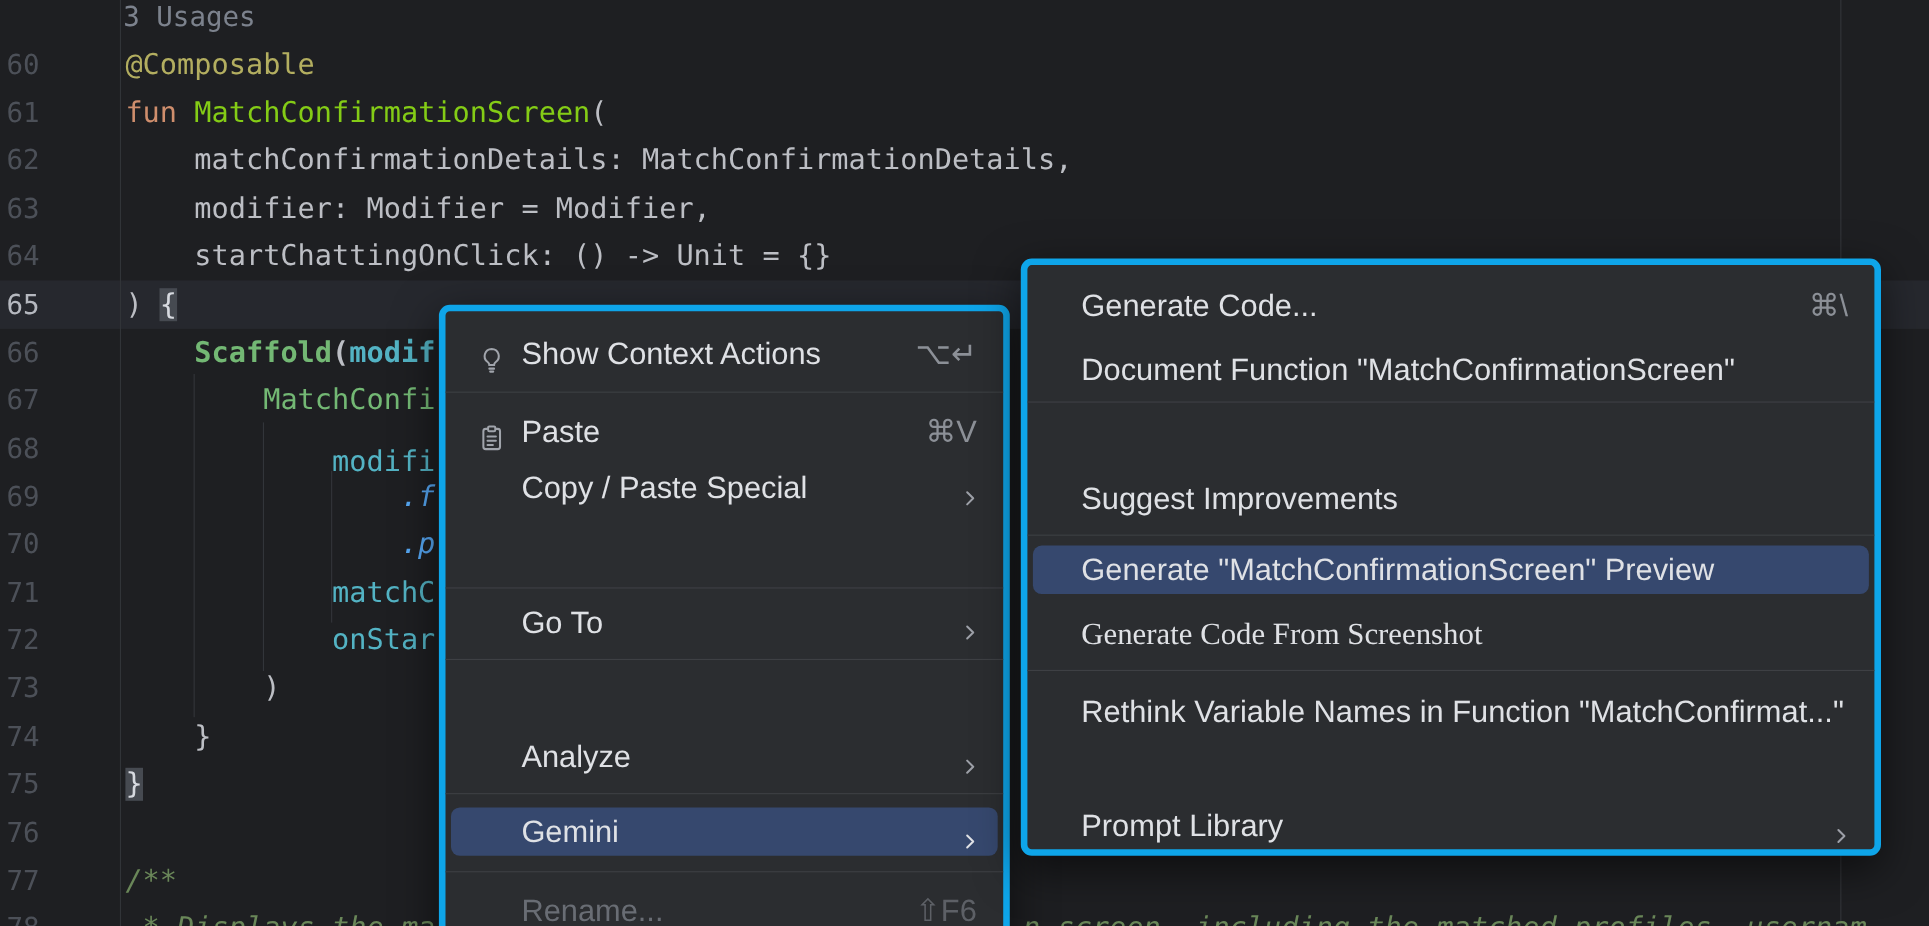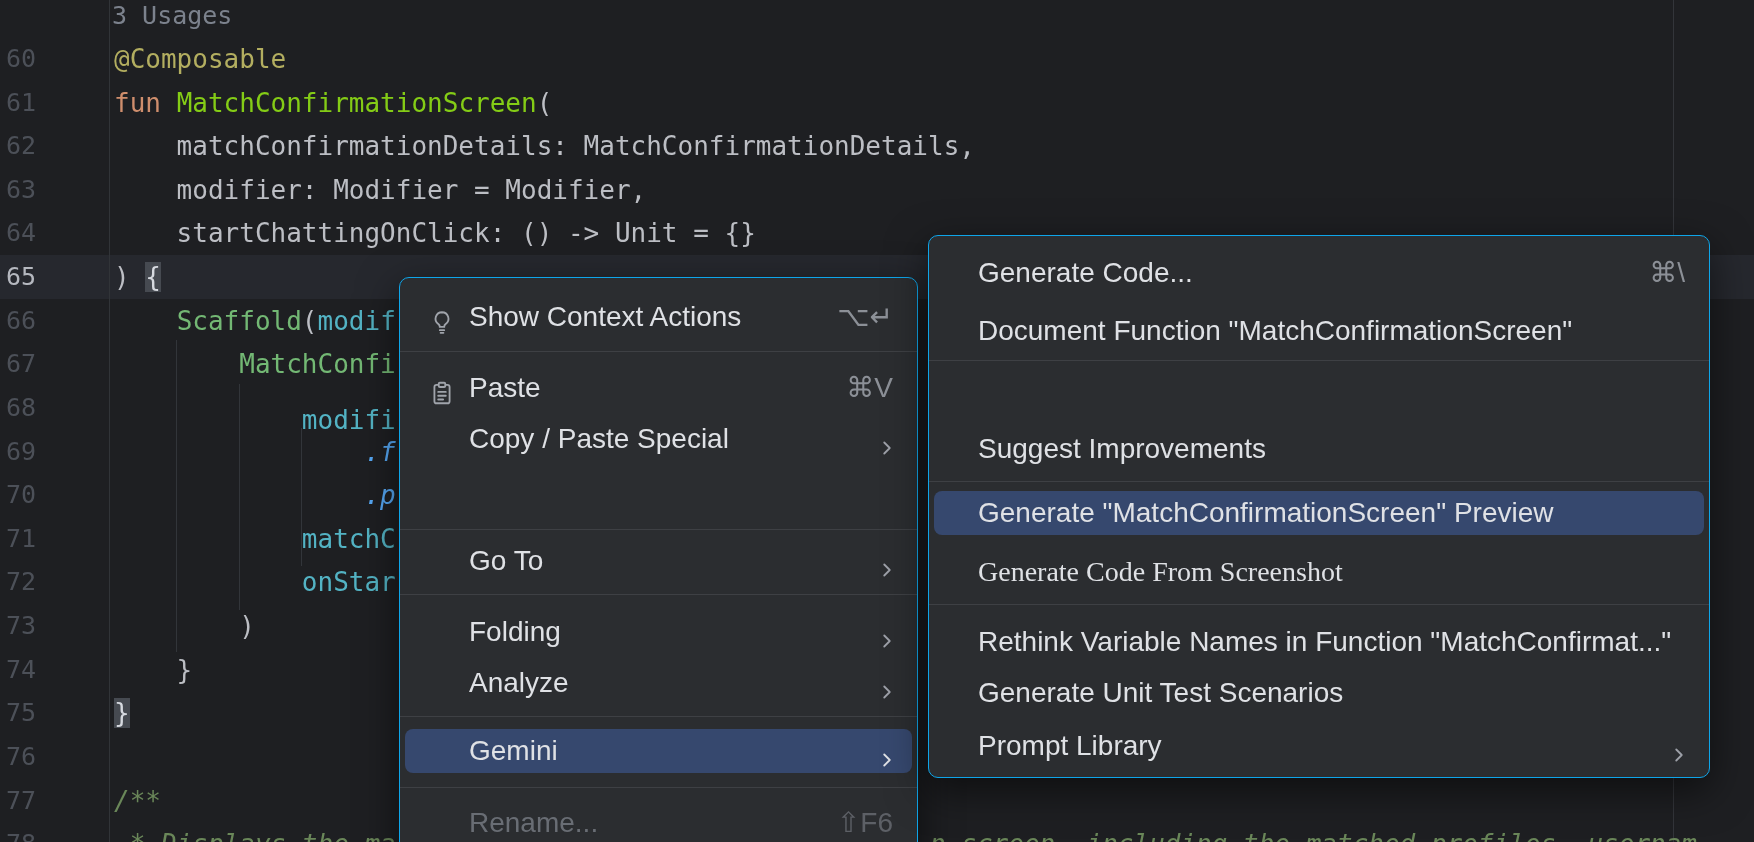--- a/index.html
+++ b/index.html
@@ -36,21 +36,21 @@
   .tok-ext{color:#56a8f5;font-style:italic}
   .tok-cmt{color:#6a8759;font-style:italic}
   .tok-brhl{background:#464a51;color:#d7dae0}
   .line78-right{
     position:absolute;left:930px;top:822px;height:44px;line-height:44px;
     font-family:"DejaVu Sans Mono",monospace;font-size:26px;white-space:pre;
     color:#6a8759;font-style:italic;
   }
   
   .menu{
-    position:absolute;background:#2b2d30;border:1px solid #0ea5e9;border-radius:10px;
+    position:absolute;background:#2b2d30;border:6px solid #0ea5e9;border-radius:10px;
     box-shadow:0 12px 40px rgba(0,0,0,.55);box-sizing:border-box;
   }
   .menu-item{
     position:absolute;left:5px;right:5px;height:44px;border-radius:8px;
     color:#dfe1e5;font-size:28px;line-height:44px;
   }
   .menu-item.selected{background:#36486e;}
   .menu-item.disabled .mi-label{color:#696d74;}
   .menu-item.disabled .mi-shortcut{color:#5d6066;}
   .mi-label{position:absolute;left:64px;white-space:nowrap;}
@@ -78,21 +78,21 @@
       <div class="code-line" style="top: 81px;"><span class="tok-kw">fun </span><span class="tok-fn">MatchConfirmationScreen</span><span class="tok-pl">(</span></div>
       <div class="gutter-num" style="top: 124px;">62</div>
       <div class="code-line" style="top: 124px;"><span class="tok-pl">    matchConfirmationDetails: MatchConfirmationDetails,</span></div>
       <div class="gutter-num" style="top: 168px;">63</div>
       <div class="code-line" style="top: 168px;"><span class="tok-pl">    modifier: Modifier = Modifier,</span></div>
       <div class="gutter-num" style="top: 211px;">64</div>
       <div class="code-line" style="top: 211px;"><span class="tok-pl">    startChattingOnClick: () -&gt; Unit = {}</span></div>
       <div class="gutter-num current" style="top: 255px;">65</div>
       <div class="code-line" style="top: 255px;"><span class="tok-pl">) </span><span class="tok-brhl">{</span></div>
       <div class="gutter-num" style="top: 299px;">66</div>
-      <div class="code-line" style="top: 299px;"><span class="tok-pl">    </span><span class="tok-call">Scaffold</span><span class="tok-pl">(</span><span class="tok-named">modif</span></div>
+      <div class="code-line" style="top: 299px; font-weight: bold;"><span class="tok-pl">    </span><span class="tok-call">Scaffold</span><span class="tok-pl">(</span><span class="tok-named">modif</span></div>
       <div class="gutter-num" style="top: 342px;">67</div>
       <div class="code-line" style="top: 342px;"><span class="tok-pl">        </span><span class="tok-call">MatchConfi</span></div>
       <div class="gutter-num" style="top: 386px;">68</div>
       <div class="code-line" style="top: 398px;"><span class="tok-pl">            </span><span class="tok-named">modifi</span></div>
       <div class="gutter-num" style="top: 430px;">69</div>
       <div class="code-line" style="top: 430px;"><span class="tok-pl">                </span><span class="tok-ext">.f</span></div>
       <div class="gutter-num" style="top: 473px;">70</div>
       <div class="code-line" style="top: 473px;"><span class="tok-pl">                </span><span class="tok-ext">.p</span></div>
       <div class="gutter-num" style="top: 517px;">71</div>
       <div class="code-line" style="top: 517px;"><span class="tok-pl">            </span><span class="tok-named">matchC</span></div>
@@ -141,26 +141,20 @@
       <span class="mi-shortcut">⌘V</span>
     </div>
     <div class="menu-sep" style="top: 251px;"></div>
     <div class="menu-item" style="top: 261px;">
       <span class="mi-label">Go To</span>
       <span class="mi-arrow"><svg viewBox="0 0 24 24" fill="none" stroke="#9da0a8" stroke-width="2" stroke-linecap="round" stroke-linejoin="round">
           <path d="M9 6l6 6-6 6"></path>
         </svg></span>
     </div>
     <div class="menu-sep" style="top: 316px;"></div>
-    <div class="menu-item" style="top: 332px;">
-      <span class="mi-label">Folding</span>
-      <span class="mi-arrow"><svg viewBox="0 0 24 24" fill="none" stroke="#9da0a8" stroke-width="2" stroke-linecap="round" stroke-linejoin="round">
-          <path d="M9 6l6 6-6 6"></path>
-        </svg></span>
-    </div>
     <div class="menu-item" style="top: 383px;">
       <span class="mi-label">Analyze</span>
       <span class="mi-arrow"><svg viewBox="0 0 24 24" fill="none" stroke="#9da0a8" stroke-width="2" stroke-linecap="round" stroke-linejoin="round">
           <path d="M9 6l6 6-6 6"></path>
         </svg></span>
     </div>
     <div class="menu-sep" style="top: 438px;"></div>
     <div class="menu-item selected" style="top: 451px;">
       <span class="mi-label">Gemini</span>
       <span class="mi-arrow"><svg viewBox="0 0 24 24" fill="none" stroke="#dfe1e5" stroke-width="2" stroke-linecap="round" stroke-linejoin="round">
@@ -190,22 +184,19 @@
     <div class="menu-item selected" style="top: 255px;">
       <span class="mi-label">Generate "MatchConfirmationScreen" Preview</span>
     </div>
     <div class="menu-item" style="top: 314px; font-family: Liberation Serif, serif;">
       <span class="mi-label">Generate Code From Screenshot</span>
     </div>
     <div class="menu-sep" style="top: 368px;"></div>
     <div class="menu-item" style="top: 384px;">
       <span class="mi-label">Rethink Variable Names in Function "MatchConfirmat..."</span>
     </div>
-    <div class="menu-item" style="top: 435px;">
-      <span class="mi-label">Generate Unit Test Scenarios</span>
-    </div>
     <div class="menu-item" style="top: 488px;">
       <span class="mi-label">Prompt Library</span>
       <span class="mi-arrow"><svg viewBox="0 0 24 24" fill="none" stroke="#9da0a8" stroke-width="2" stroke-linecap="round" stroke-linejoin="round">
           <path d="M9 6l6 6-6 6"></path>
         </svg></span>
     </div>
   </div>
 
 </body></html>

